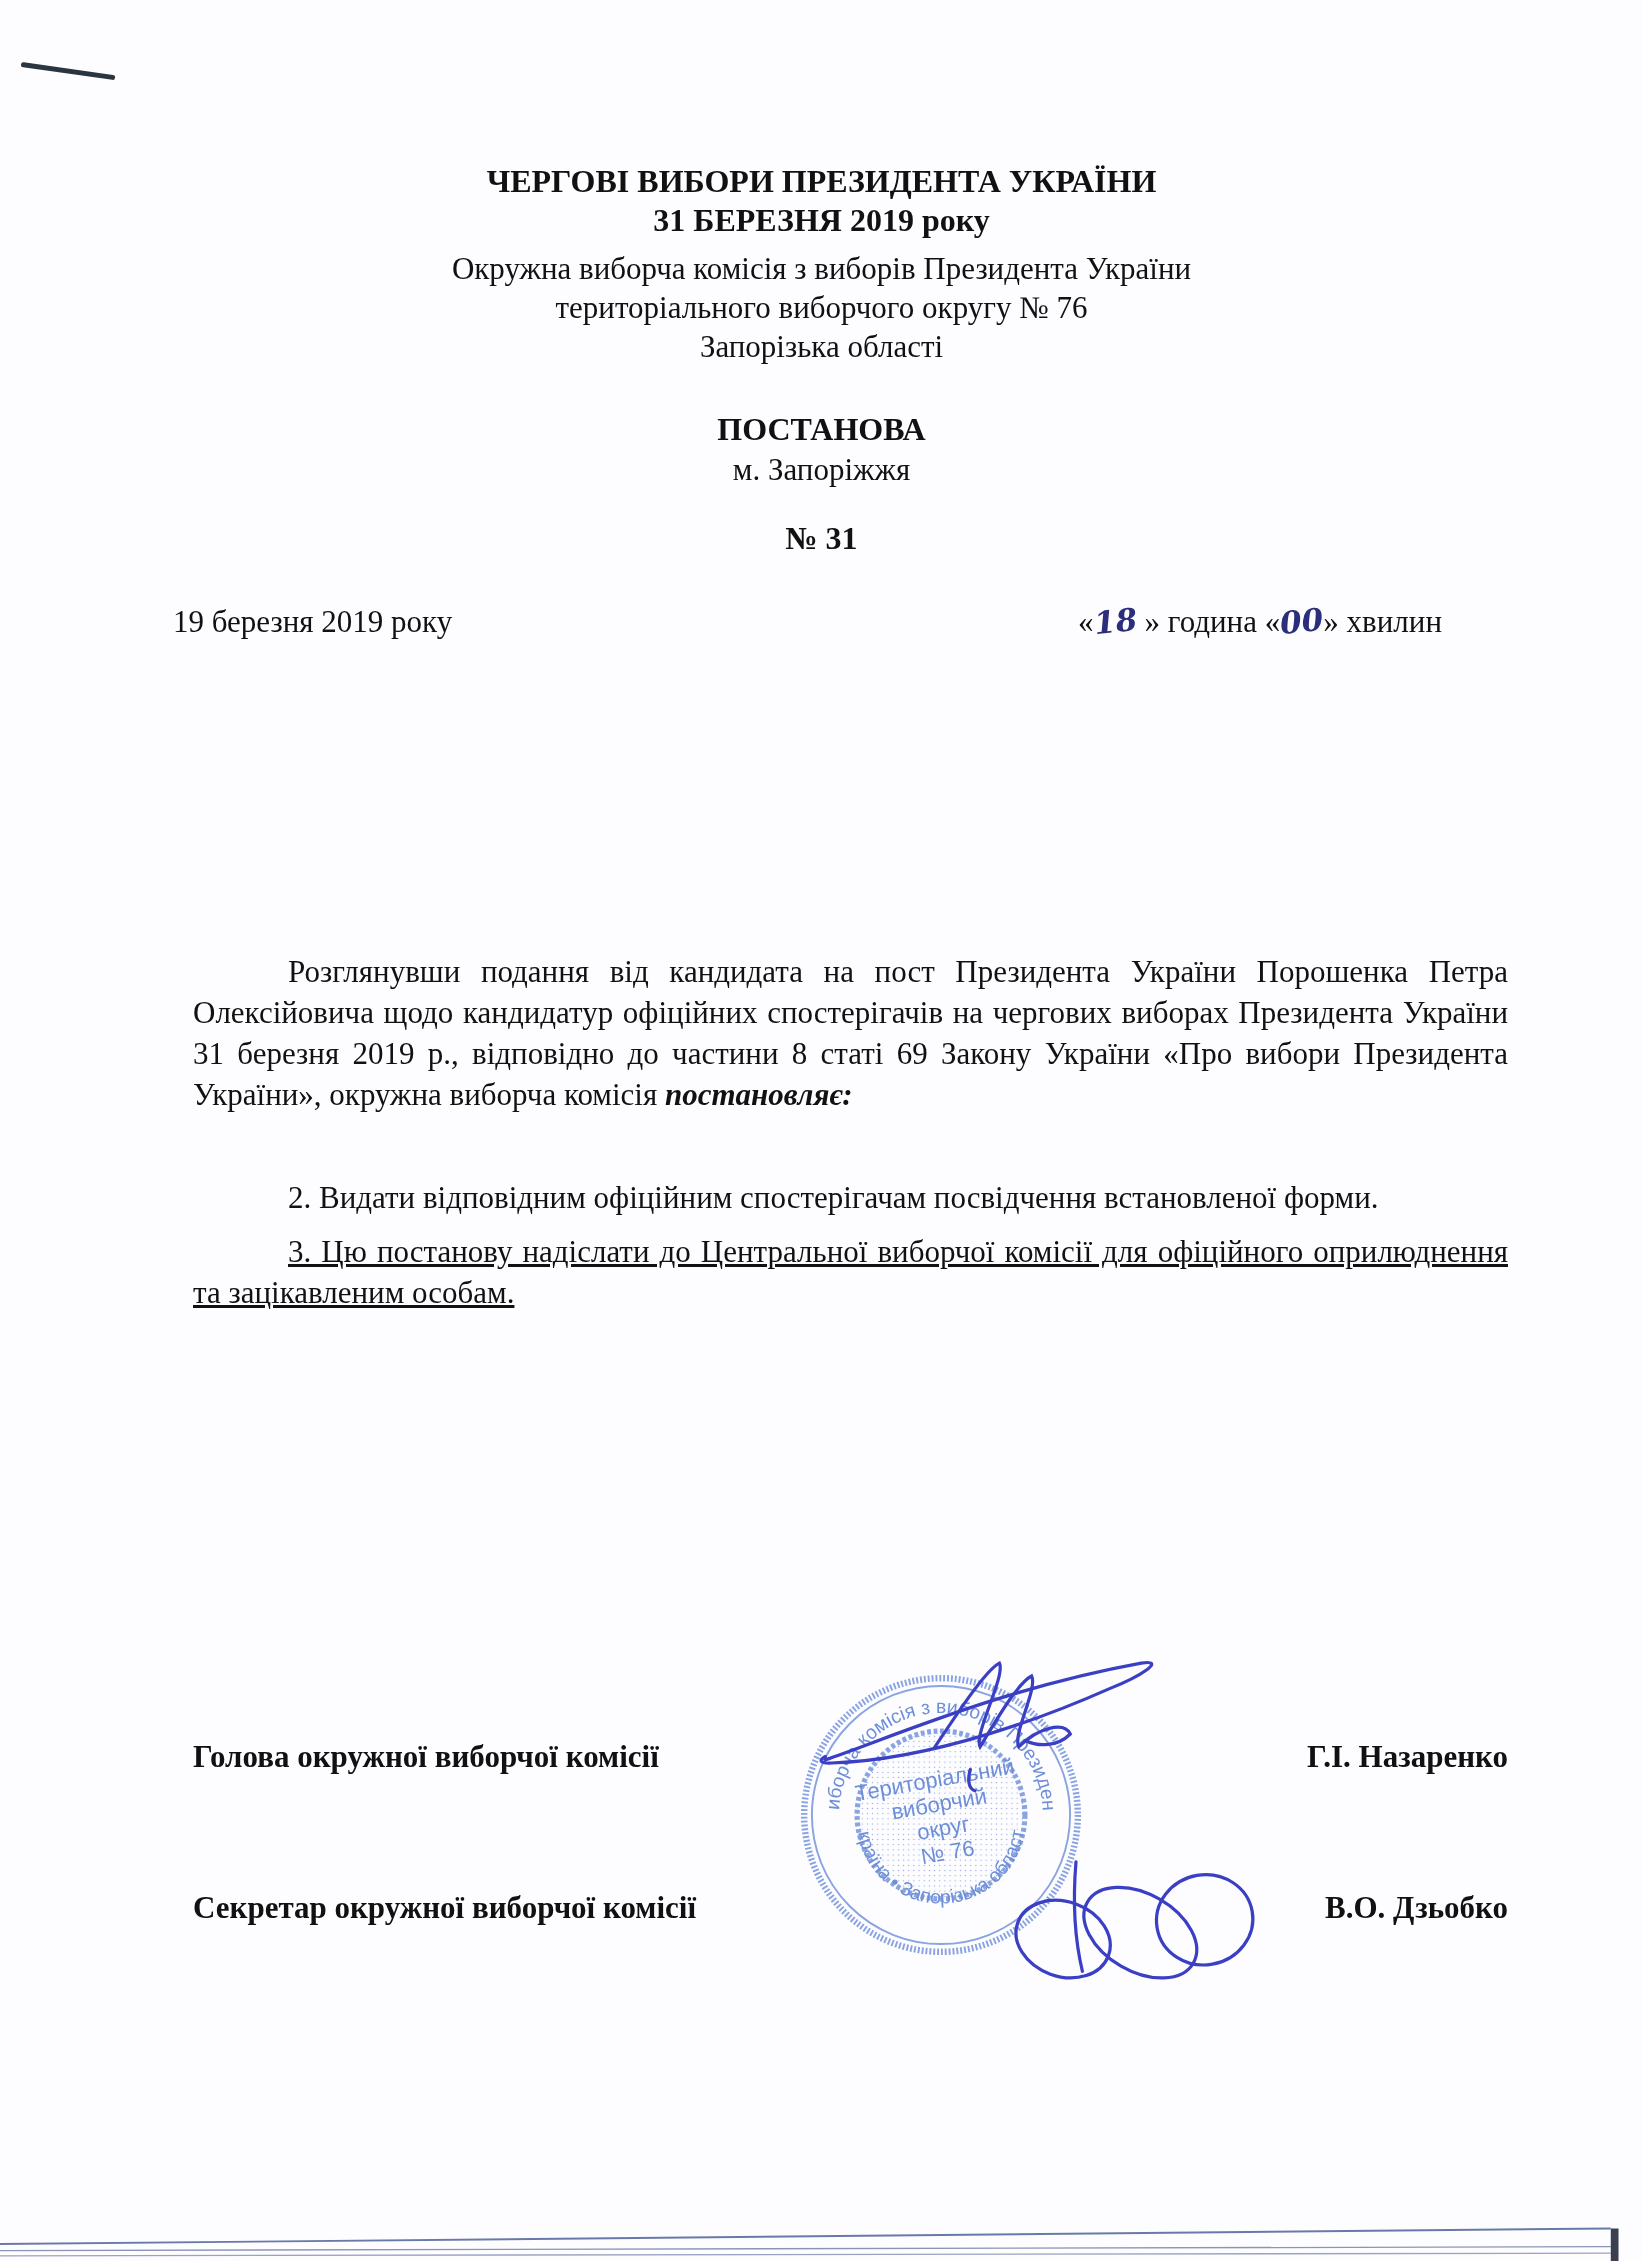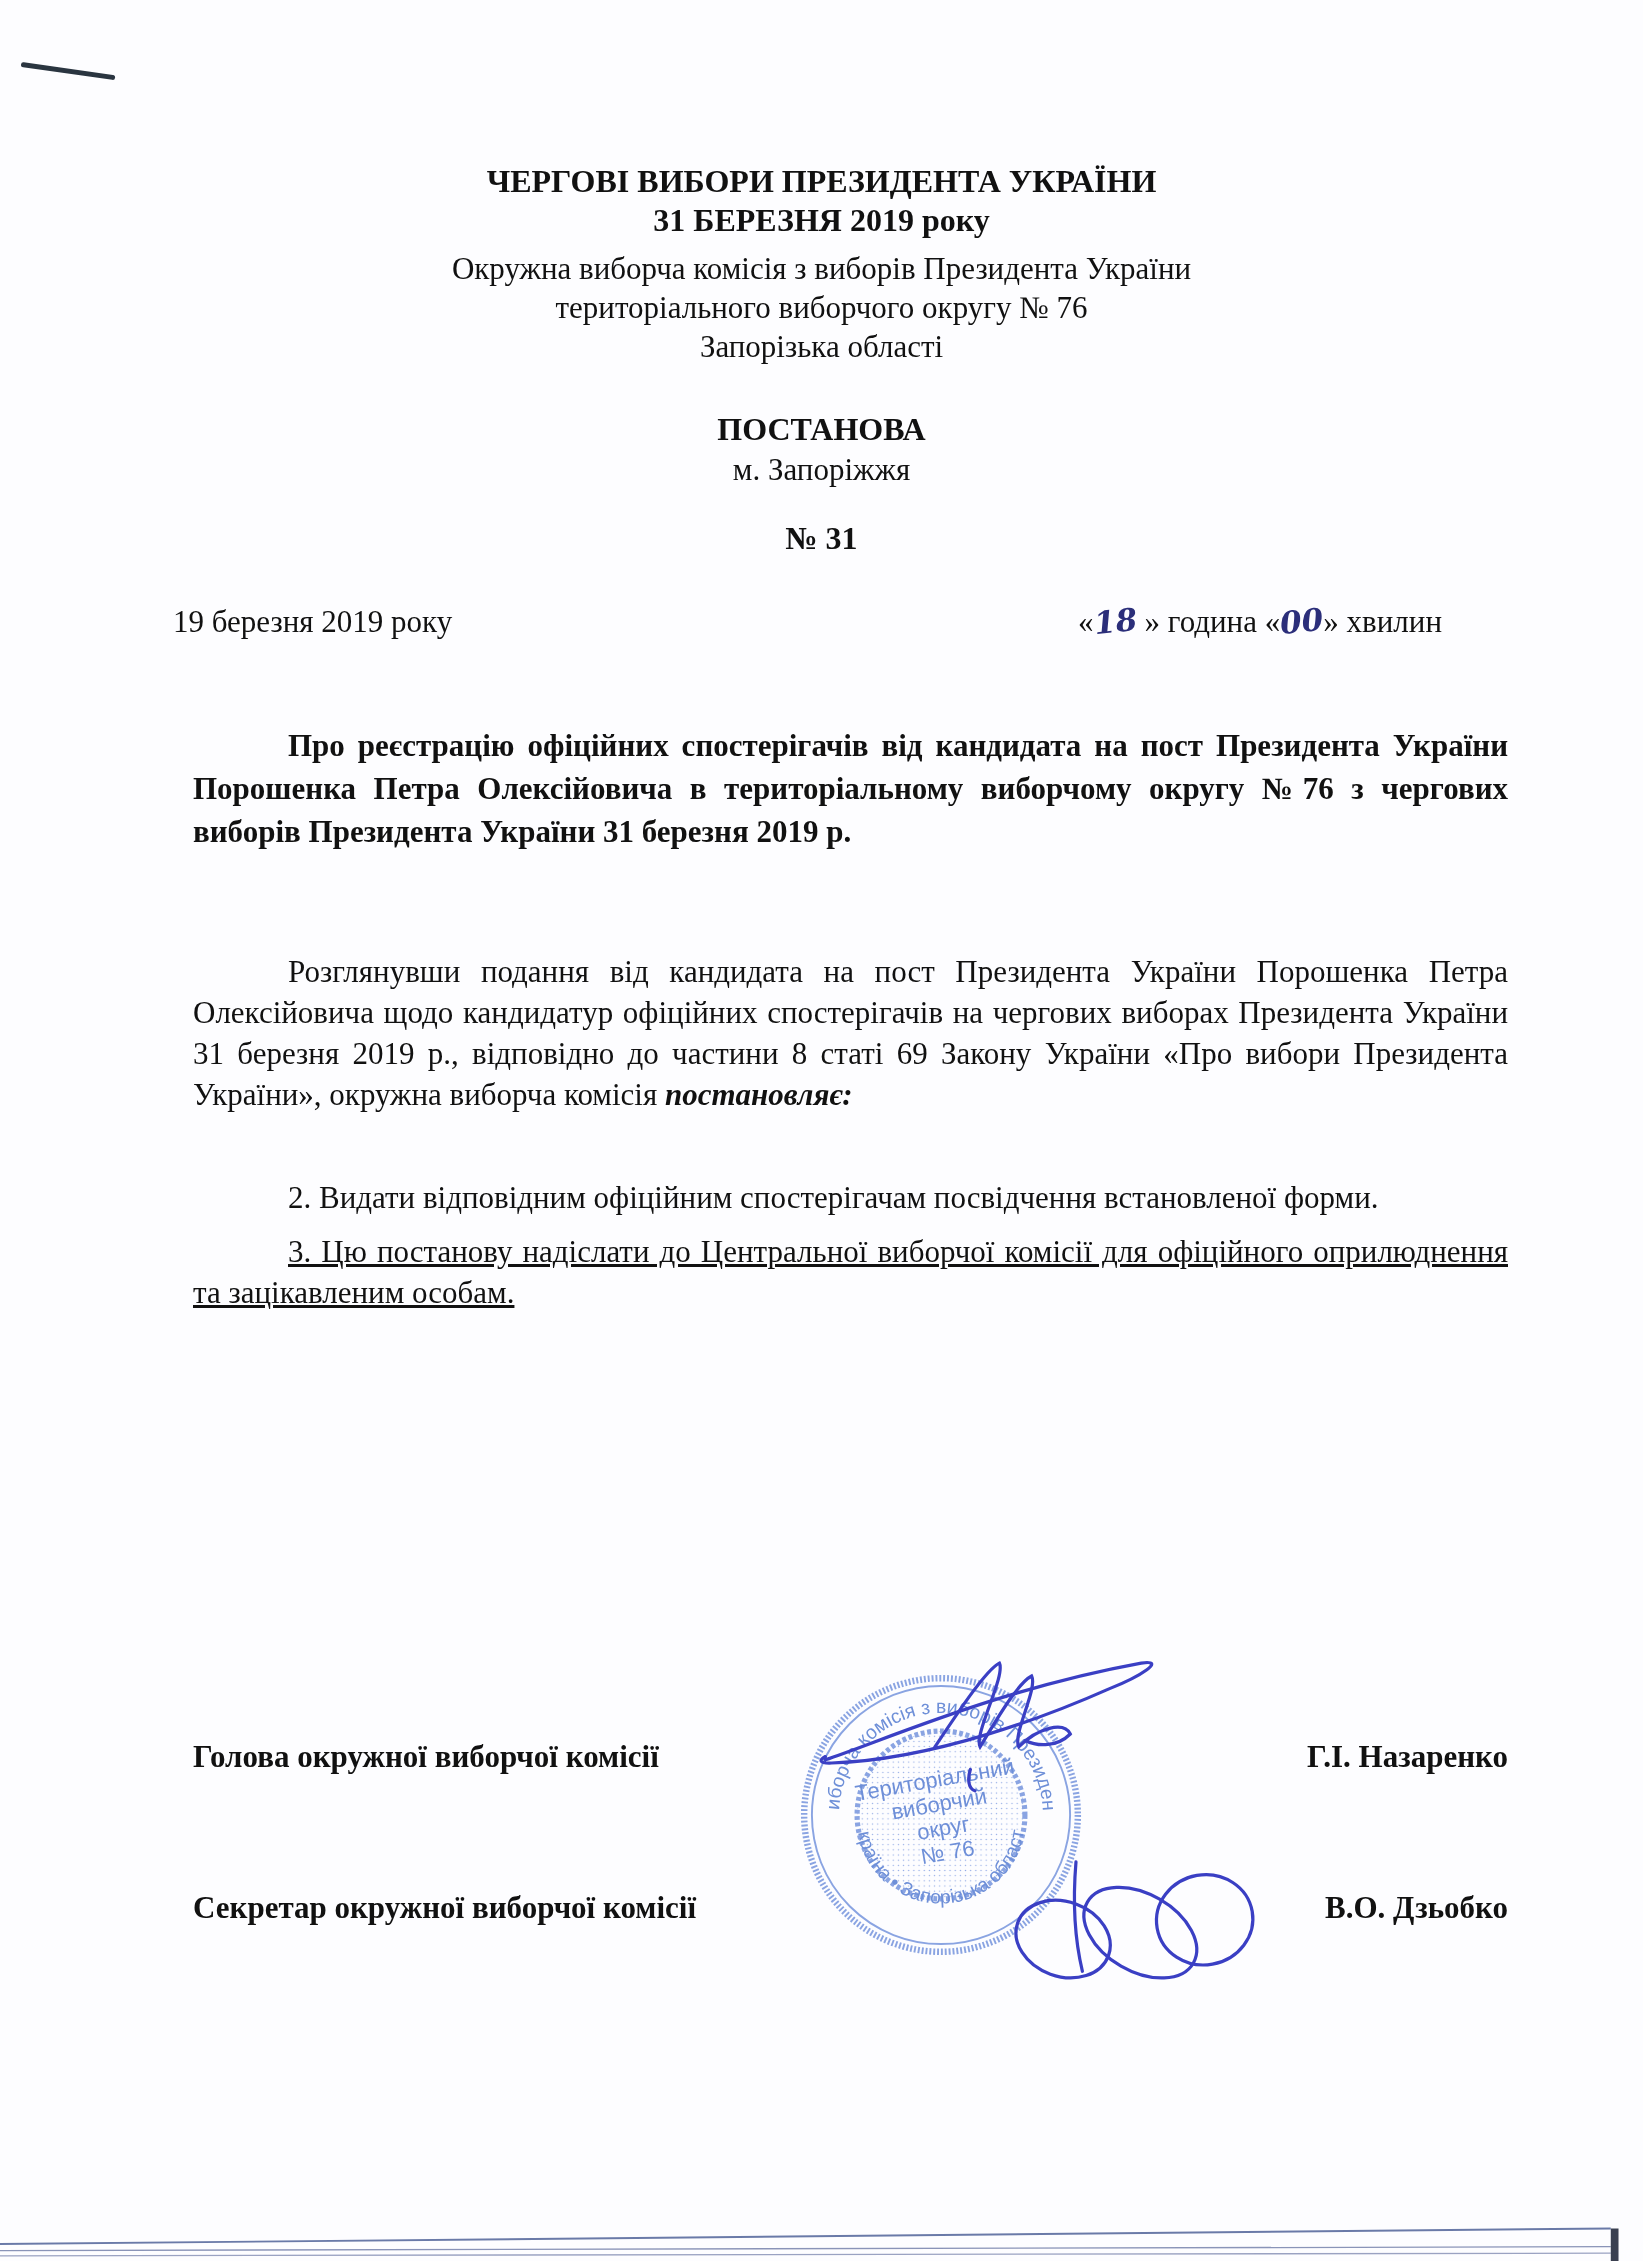--- a/index.html
+++ b/index.html
@@ -161,21 +161,20 @@
 
   <div class="center doc-type">ПОСТАНОВА</div>
   <div class="center city">м. Запоріжжя</div>
   <div class="center doc-number">№ 31</div>
 
   <div class="date-row">
     <span class="date-left">19 березня 2019 року</span>
     <span class="date-right"><span>«</span><span class="hand">18</span><span> » година «</span><span class="hand">00</span><span>» хвилин</span></span>
   </div>
 
-  <div class="text-block subject">Про реєстрацію офіційних спостерігачів від кандидата на пост Президента України Порошенка Петра Олексійовича в територіальному виборчому округу №76 з чергових виборів Президента України 31 березня 2019 р.</div>
 
   <div class="text-block preamble">
     <span>Розглянувши подання від кандидата на пост Президента України Порошенка Петра Олексійовича щодо кандидатур офіційних спостерігачів на чергових виборах Президента  України 31 березня 2019 р., відповідно до частини 8 статі 69 Закону України «Про вибори Президента України», окружна виборча комісія</span>
     <span class="decide">постановляє:</span>
   </div>
 
   <div class="text-block points">
     <p class="point">2.    Видати відповідним офіційним спостерігачам посвідчення встановленої форми.</p>
     <p class="point">3. Цю постанову надіслати до Центральної виборчої комісії для офіційного оприлюднення та зацікавленим особам.</p>
   </div>

